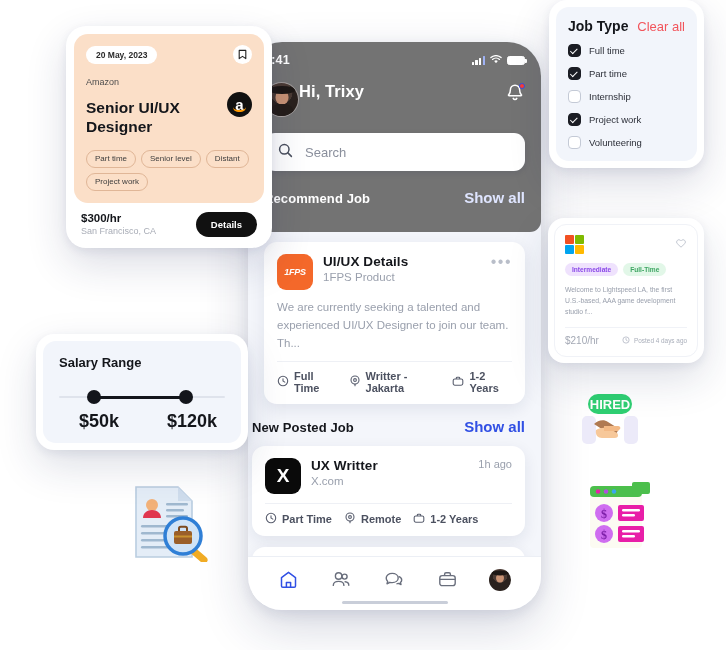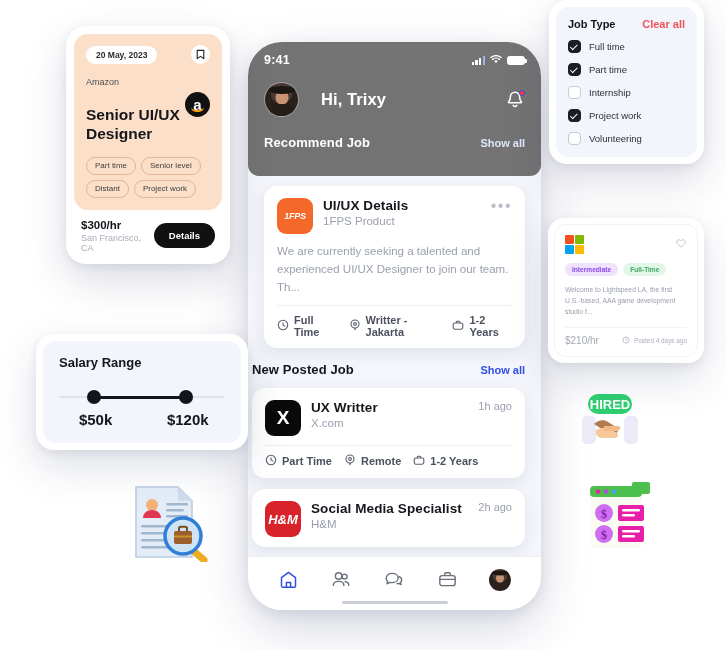--- a/index.html
+++ b/index.html
@@ -37,21 +37,21 @@
   .bars i:nth-child(1){height:3px;} .bars i:nth-child(2){height:5px;}
   .bars i:nth-child(3){height:7px;} .bars i:nth-child(4){height:9px; background:#9fb2f4;}
   .batt {
     width: 18px; height: 9px; border: 1.2px solid #fff; border-radius: 2.5px;
     position: relative; background: #fff;
   }
   .batt:after {
     content:""; position: absolute; right:-3px; top:2.5px;
     width:1.8px; height:4px; background:#fff; border-radius:0 1px 1px 0;
   }
-  .greet-row { display: flex; align-items: center; gap: 22px; }
+  .greet-row { display: flex; align-items: flex-start; gap: 0; }
   .avatar {
     width: 35px; height: 35px; border-radius: 50%;
     background: radial-gradient(circle at 50% 30%, #4a3a33 0 38%, #2a211d 39% 100%);
     border: 1.5px solid rgba(255,255,255,.55);
     overflow: hidden; position: relative; flex: none;
   }
   .avatar .face {
     position:absolute; left:50%; top:42%; transform:translate(-50%,-50%);
     width:13px; height:15px; border-radius:50% 50% 45% 45%;
     background:#c89274;
@@ -79,21 +79,21 @@
   .searchbar input {
     border:none; outline:none; font-size:13px; color:#111;
     font-family:"Liberation Sans",sans-serif; flex:1; background:transparent;
   }
   .searchbar input::placeholder { color:#8a8f9c; }
   .sec-head {
     display:flex; align-items:baseline; justify-content:space-between;
     margin-top: 18px;
   }
   .sec-head .t { font-size:13px; font-weight:bold; letter-spacing:.1px; }
-  .sec-head .a { font-size:11px; font-weight:bold; cursor:pointer; }
+  .sec-head .a { font-size:15px; font-weight:bold; cursor:pointer; }
   .phone-blue .sec-head .t { color:#fff; }
   .phone-blue .sec-head .a { color:#dfe5ff; }
 
   .job-card {
     background:#fff; border-radius:13px; padding:12px 13px 10px 13px;
     box-shadow:0 5px 16px rgba(25,35,80,.09);
   }
   #rec-card { margin: 10px 16px 0 16px; position:relative; z-index:3; }
 
   .jc-top { display:flex; align-items:flex-start; gap:10px; }
@@ -135,39 +135,39 @@
   }
   .tab-av .f{position:absolute;left:50%;top:45%;transform:translate(-50%,-50%);width:8px;height:9px;border-radius:50%;background:#c89274;}
   .tab-av .h{position:absolute;left:50%;top:20%;transform:translate(-50%,-50%);width:17px;height:5px;border-radius:50%;background:#1d1714;}
   .homebar {
     position:absolute; left:50%; transform:translateX(-50%); bottom:6px;
     width:106px; height:3.5px; border-radius:2px; background:#c9ced9;
   }
 
   
   #amazon-card {
-    position:absolute; left:66px; top:26px; width:164px;
+    position:absolute; left:66px; top:26px; width:206px;
     background:#fff; border-radius:20px; padding:8px;
     box-shadow: 0 16px 40px rgba(30,40,90,.16), 0 3px 10px rgba(30,40,90,.08);
     z-index: 6;
   }
   .az-inner { background:#fbdfc8; border-radius:14px; padding:11px 12px 12px 12px; position:relative;}
   .az-top { display:flex; align-items:center; justify-content:space-between;}
   .az-date {
     background:#fff; border-radius:20px; padding:4px 10px;
     font-size:8.5px; font-weight:bold; color:#2b2b2b;
   }
   .az-bm {
     width:19px; height:19px; border-radius:50%; background:#fff;
     display:flex;align-items:center;justify-content:center; cursor:pointer;
   }
   .az-co { font-size:9px; color:#4e4e4e; margin-top:13px; }
   .az-role {
     font-size:15.5px; font-weight:bold; color:#14161b; line-height:1.22;
-    margin-top:19px; width:115px;
+    margin-top:12px; width:115px;
   }
   .az-logo {
     position:absolute; right:12px; top:58px; width:25px; height:25px;
     border-radius:50%; background:#111; color:#fff;
     display:flex;align-items:center;justify-content:center;
     font-size:15px; font-weight:bold; line-height:1;
   }
   .az-logo:after{
     content:""; position:absolute; left:6px; bottom:5px; width:13px; height:3px;
     border-radius:0 0 8px 8px; border-bottom:2px solid #ff9900;
@@ -188,22 +188,22 @@
 
   
   #jobtype-card {
     position:absolute; left:549px; top:0px; width:155px;
     background:#fff; border-radius:18px; padding:7px;
     box-shadow: 0 16px 40px rgba(30,40,90,.16), 0 3px 10px rgba(30,40,90,.08);
     z-index:6;
   }
   .jt-inner { background:#f2f5fb; border-radius:13px; padding:11px 12px 12px 12px;}
   .jt-head { display:flex; align-items:center; justify-content:space-between; }
-  .jt-title { font-size:11px; font-weight:bold; color:#14161b; }
-  .jt-clear { font-size:11px; font-weight:bold; color:#f2545b; cursor:pointer;}
+  .jt-title { font-size:14px; font-weight:bold; color:#14161b; }
+  .jt-clear { font-size:13px; font-weight:normal; color:#f2545b; cursor:pointer;}
   .jt-row { display:flex; align-items:center; gap:8px; margin-top:10px; cursor:pointer;}
   .cb {
     width:13px; height:13px; border-radius:4px; flex:none;
     border:1.4px solid #c4cad6; background:#fff;
     display:flex; align-items:center; justify-content:center;
   }
   .cb.on { background:#1b1d24; border-color:#1b1d24; }
   .cb.on:after {
     content:""; width:6px; height:3px; border-left:1.6px solid #fff;
     border-bottom:1.6px solid #fff; transform: rotate(-45deg) translateY(-1px);
@@ -247,21 +247,21 @@
   .sr-title { font-size:13px; font-weight:bold; color:#14161b; }
   .sr-track { position:relative; height:20px; margin-top:17px; }
   .sr-line { position:absolute; left:0; right:0; top:9px; height:2px; background:#dfe3ec; border-radius:2px;}
   .sr-fill { position:absolute; left:20%; right:25%; top:8.5px; height:3px; background:#13151b; border-radius:3px;}
   .sr-knob {
     position:absolute; top:3px; width:14px; height:14px; border-radius:50%;
     background:#13151b; cursor:grab;
   }
   .sr-knob.a { left:17%; } .sr-knob.b { left:72%; }
   .sr-vals { position:relative; height:16px; margin-top:4px;}
-  .sr-vals span { position:absolute; font-size:15px; font-weight:bold; color:#14161b;}
+  .sr-vals span { position:absolute; font-size:18px; font-weight:bold; color:#14161b;}
   .sr-vals .v1 { left:12%; } .sr-vals .v2 { left:65%; }
 
   
   #hired-ill { position:absolute; left:574px; top:390px; width:72px; height:62px; z-index:5;}
   #money-ill { position:absolute; left:588px; top:480px; width:62px; height:72px; z-index:5;}
   #resume-ill { position:absolute; left:130px; top:484px; width:84px; height:78px; z-index:5;}
 </style>
 </head>
 <body>
 
@@ -300,20 +300,29 @@
         <div class="greet-name">Hi, Trixy</div>
         <div class="bell">
           <svg width="20" height="21" viewBox="0 0 20 21" fill="none">
             <path d="M10 3.2c-2.7 0-4.6 2-4.6 4.6 0 3.2-1.2 4.3-1.8 5-.3.4 0 1 .5 1h11.8c.5 0 .8-.6.5-1-.6-.7-1.8-1.8-1.8-5 0-2.6-1.9-4.6-4.6-4.6z" stroke="#fff" stroke-width="1.5" stroke-linejoin="round"></path>
             <path d="M8.2 16.3a2 2 0 0 0 3.6 0" stroke="#fff" stroke-width="1.5" stroke-linecap="round"></path>
           </svg>
           <span class="dot"></span>
         </div>
       </div>
 
+      <div class="searchbar">
+        <span>
+          <svg width="15" height="15" viewBox="0 0 15 15" fill="none">
+              <circle cx="6.3" cy="6.3" r="4.7" stroke="#4b505e" stroke-width="1.5"></circle>
+              <path d="M9.9 9.9 13.4 13.4" stroke="#4b505e" stroke-width="1.5" stroke-linecap="round"></path>
+            </svg>
+        </span>
+        <input type="text" placeholder="Search" style="">
+      </div>
 
       <div class="sec-head">
         <div class="t">Recommend Job</div>
         <div class="a">Show all</div>
       </div>
     </div>
 
     <div class="job-card" id="rec-card">
       <div class="jc-top">
         <div class="logo logo-1fps">1FPS</div>

